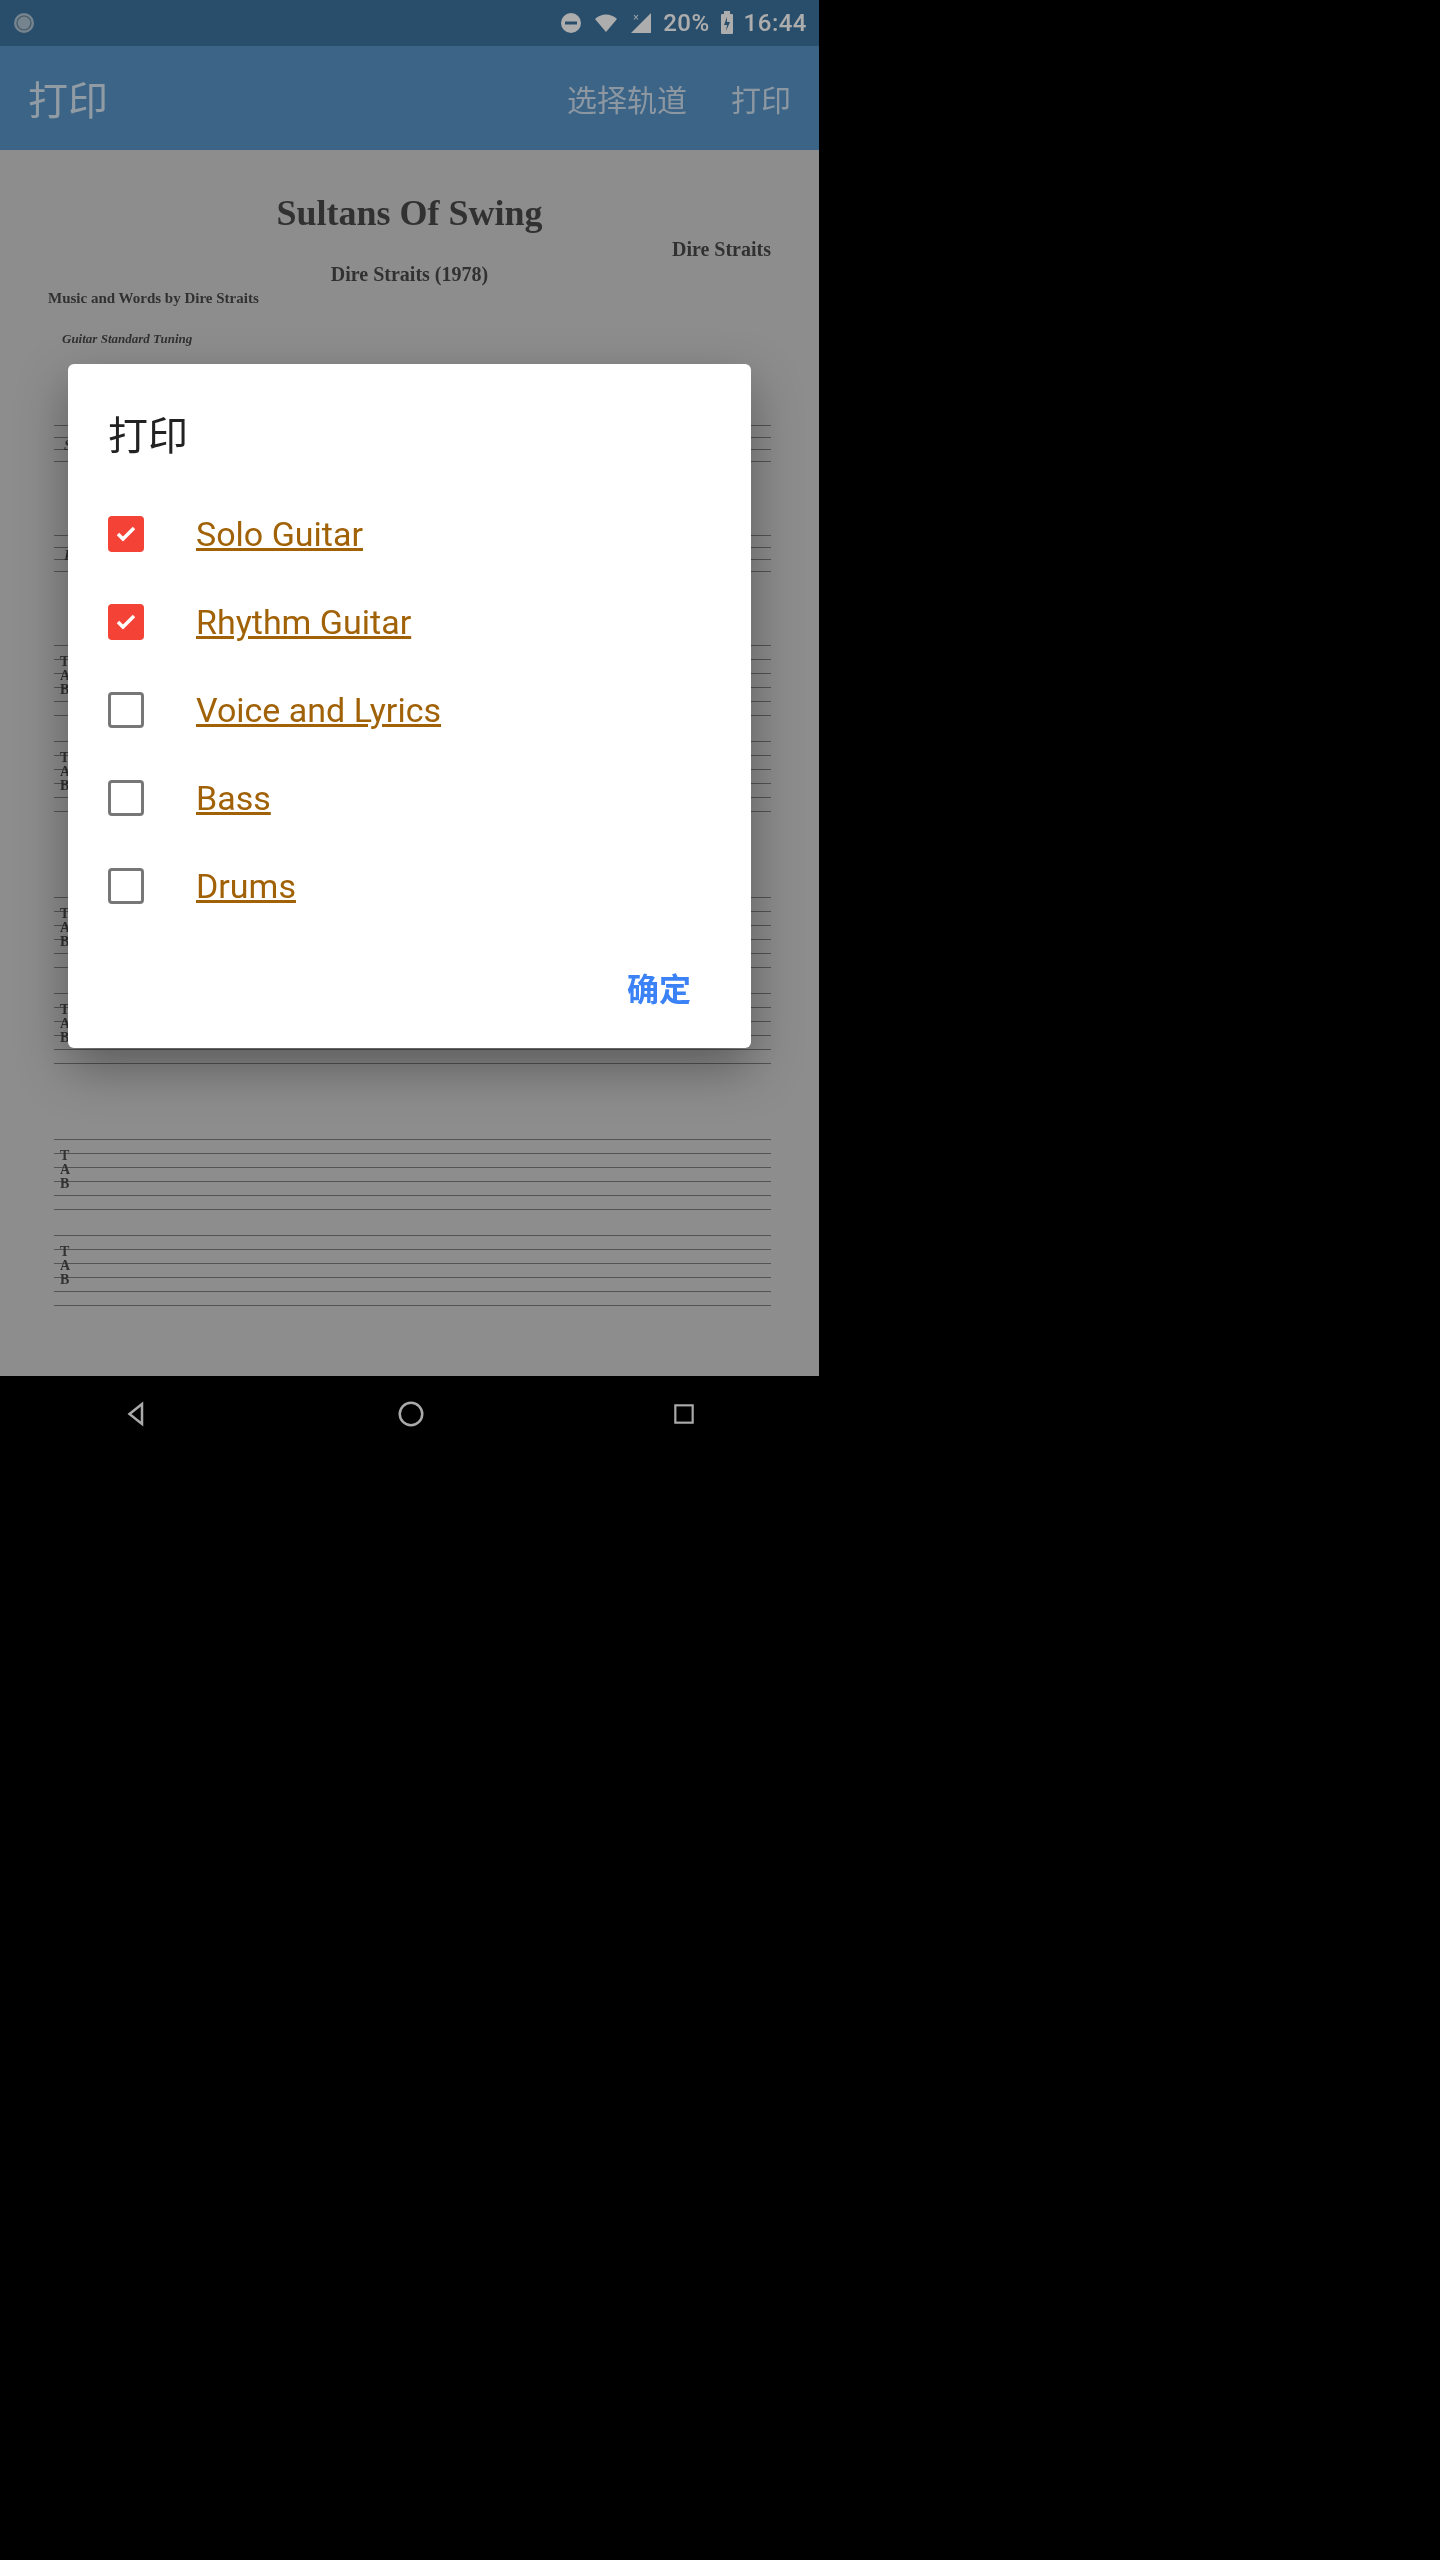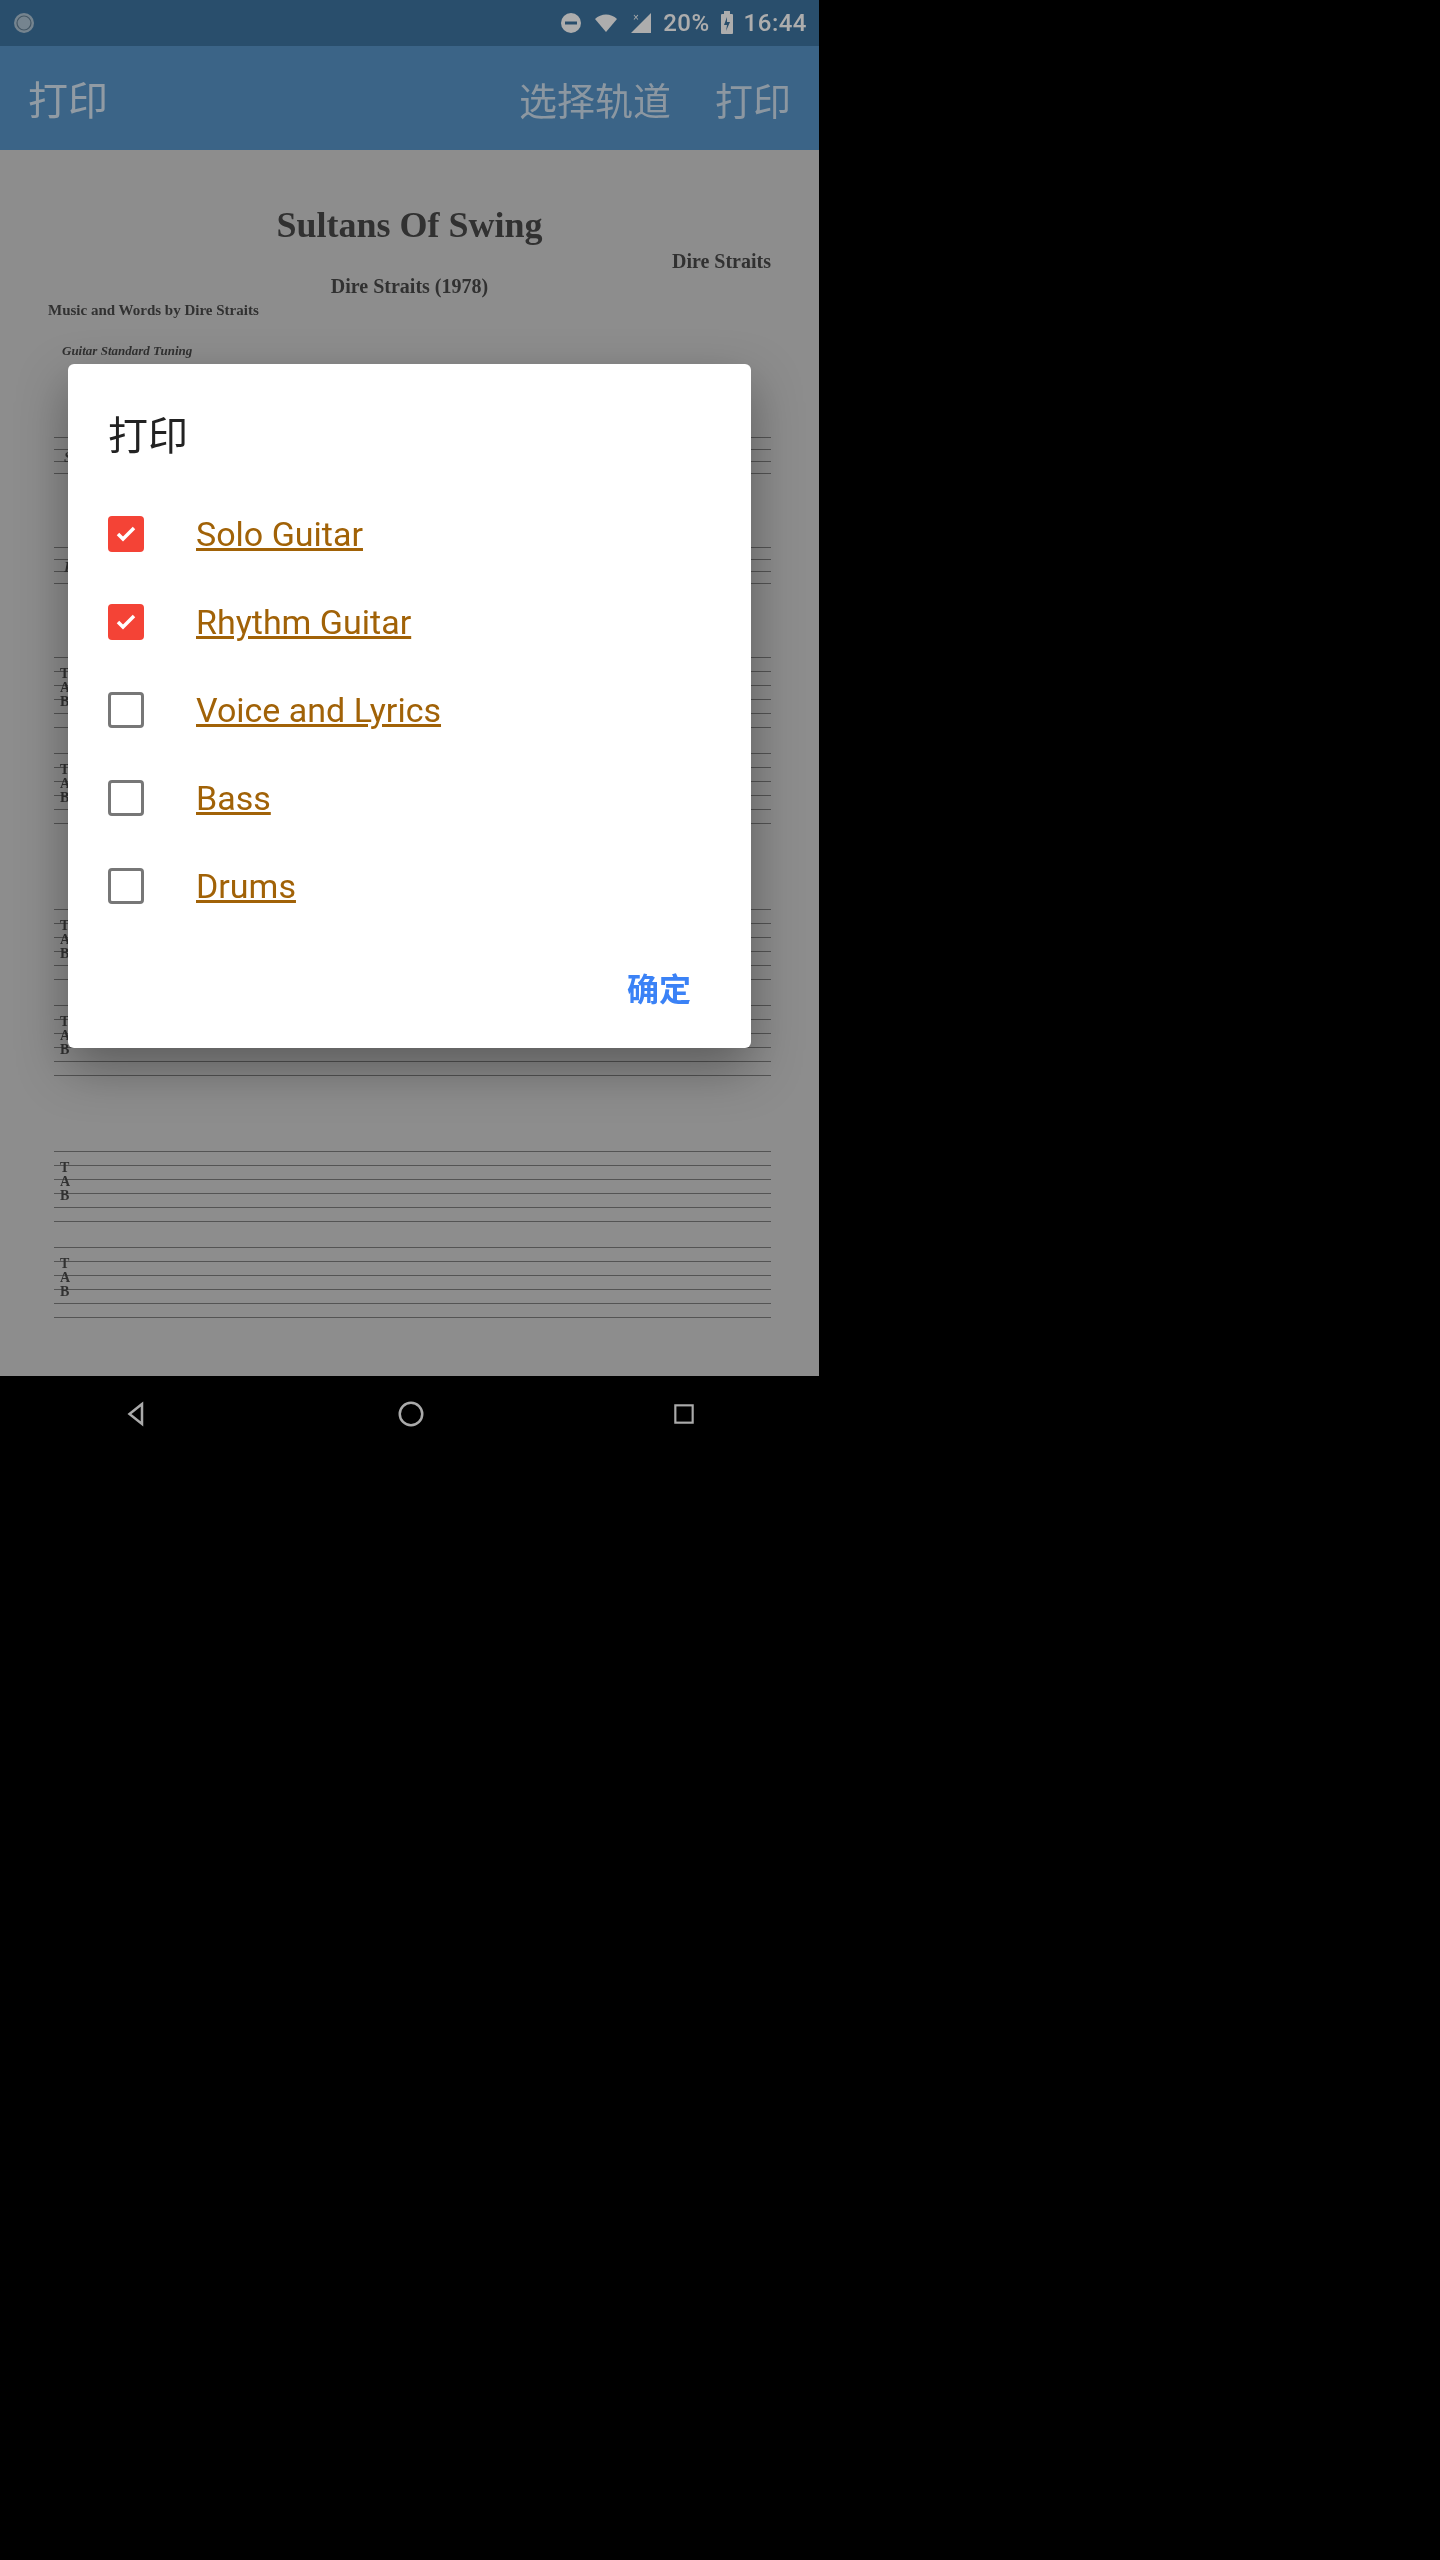--- a/index.html
+++ b/index.html
@@ -7,24 +7,24 @@
   .screen { position: relative; width: 819px; height: 1456px; background: #c9c9c9; }
   
   .status-bar { height: 46px; background: #1c5c8f; display: flex; align-items: center; justify-content: space-between; padding: 0 12px; color: #fff; }
   .status-left, .status-right { display: flex; align-items: center; gap: 10px; }
   .status-right { font-size: 24px; font-weight: 500; letter-spacing: .5px; }
   .status-icon { display: inline-flex; align-items: center; }
   
   .app-bar { height: 104px; background: #3b81be; display: flex; align-items: center; justify-content: space-between; padding: 0 28px; }
   .app-title { font-size: 40px; color: #cfe1ef; font-weight: 400; }
   .app-actions { display: flex; gap: 44px; }
-  .app-action { font-size: 38px; color: #c6daea; }
+  .app-action { font-size: 30px; color: #c6daea; }
   
   .sheet { position: absolute; top: 150px; left: 0; right: 0; bottom: 80px; background: #c9c9c9; padding: 24px 48px; font-family: Georgia, "Times New Roman", serif; color: #2a2a2a; overflow: hidden; }
-  .sheet-title { text-align: center; font-size: 36px; font-weight: 700; margin-top: 30px; }
+  .sheet-title { text-align: center; font-size: 36px; font-weight: 700; margin-top: 18px; }
   .sheet-sub1 { text-align: right; font-size: 20px; font-weight: 700; margin-top: 4px; }
   .sheet-sub2 { text-align: center; font-size: 20px; font-weight: 700; margin-top: 2px; }
   .sheet-credits { font-size: 15px; font-weight: 700; margin-top: 4px; }
   .sheet-tuning { font-size: 13px; font-style: italic; font-weight: 700; margin-top: 24px; margin-left: 14px; }
   .tempo { margin: 42px 0 10px 150px; font-size: 14px; font-weight: 700; }
   .tempo .note { font-size: 22px; position: relative; top: 2px; }
   .staves { position: relative; }
   .staff-group { margin-bottom: 62px; position: relative; }
   .staff-label { position: absolute; left: 16px; top: 12px; font-size: 15px; font-style: italic; font-weight: 700; }
   .staff { margin-left: 6px; height: 48px; background-image:

